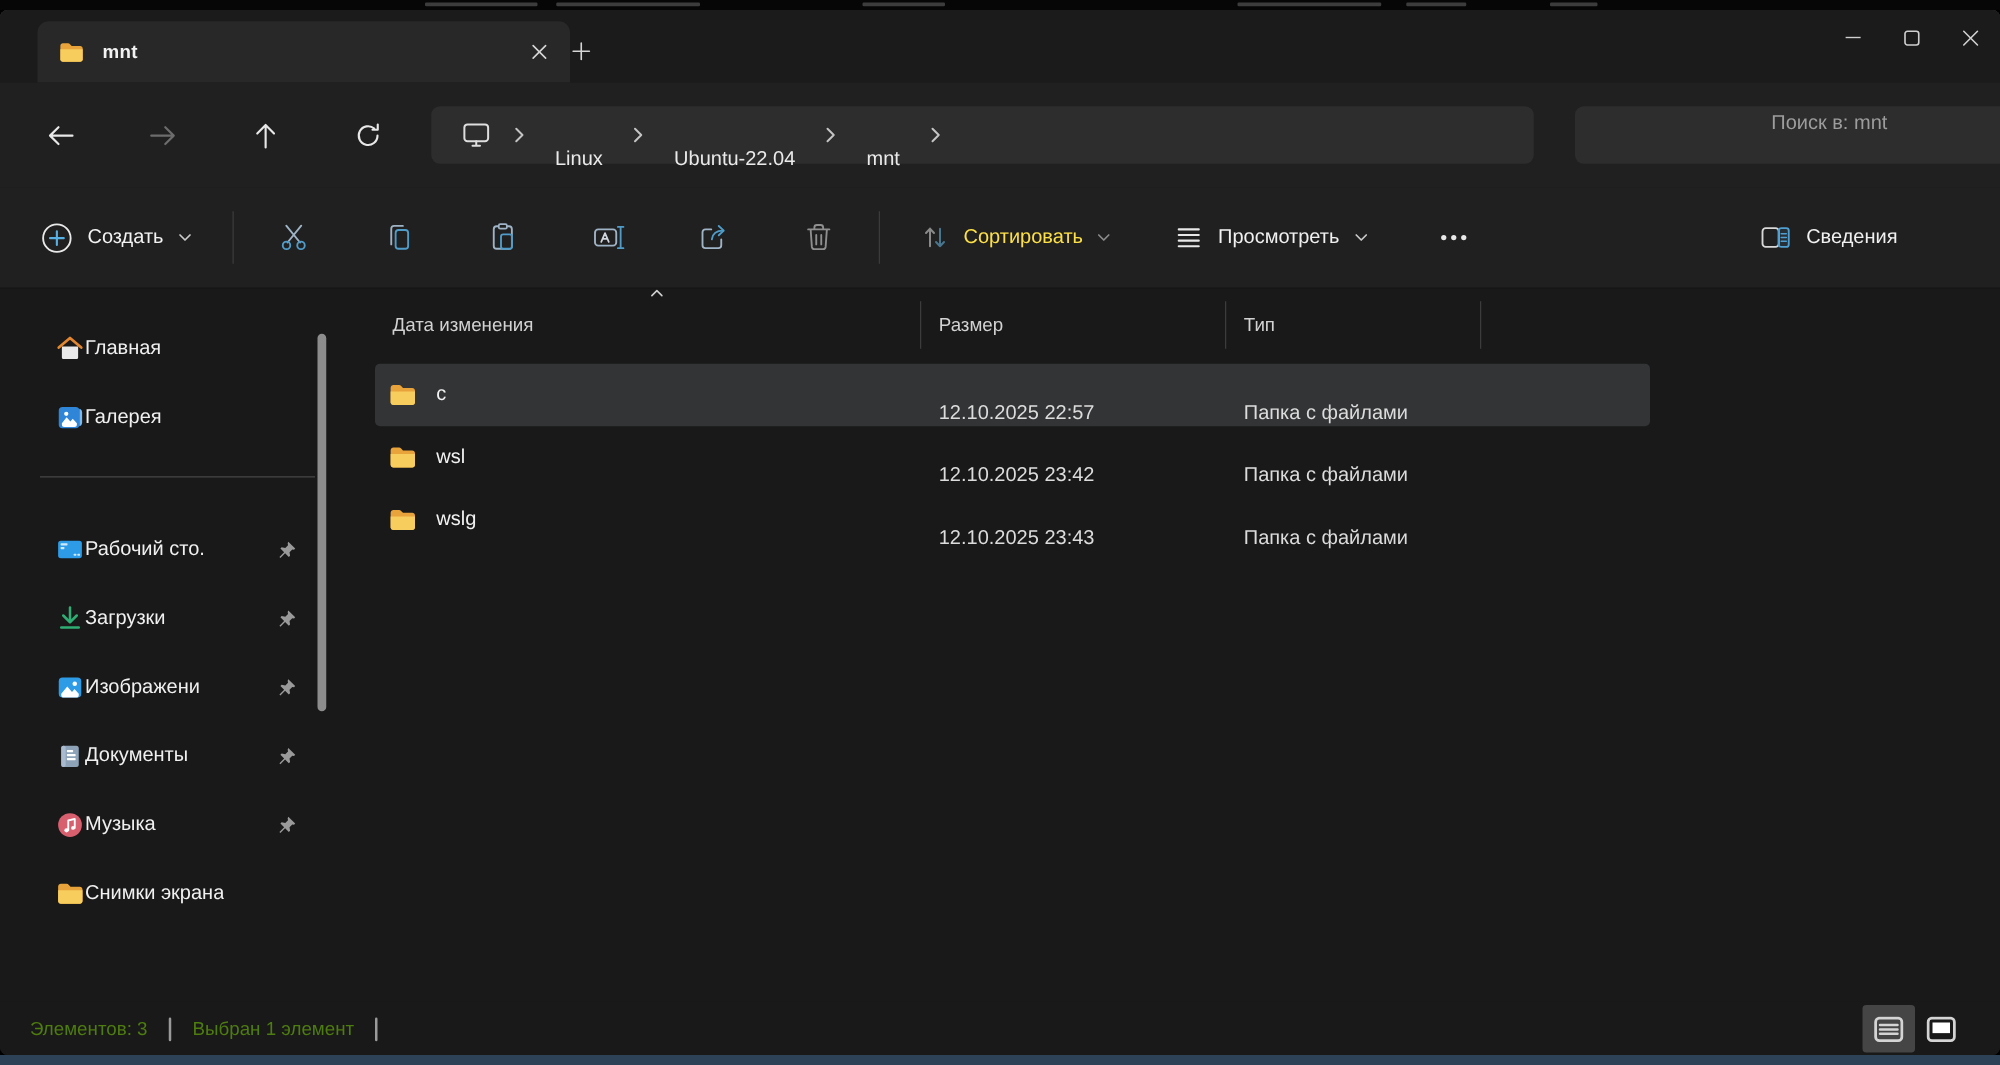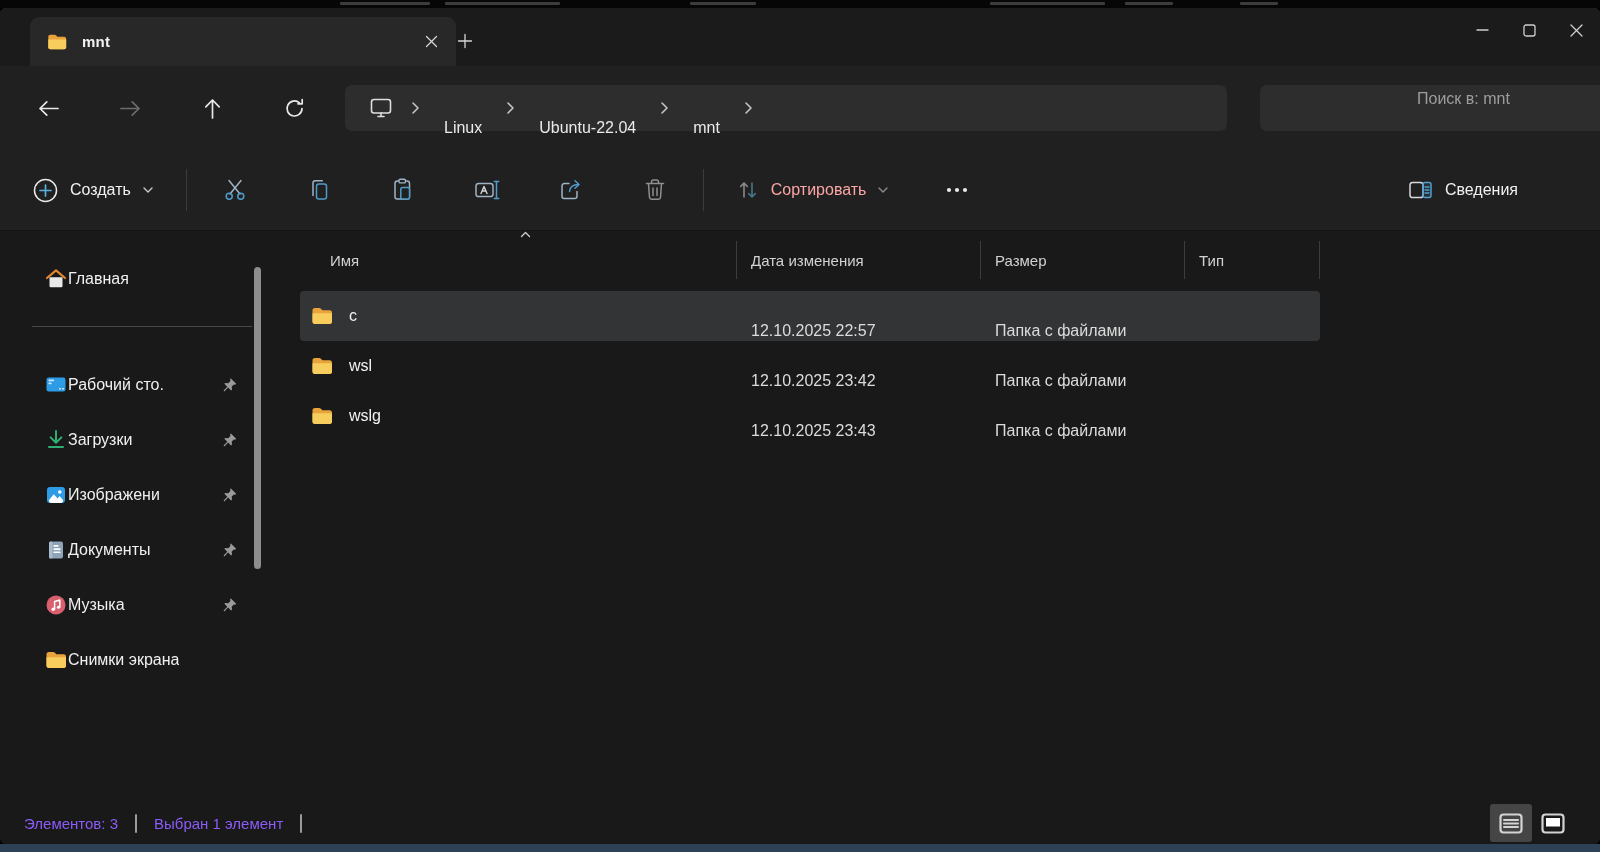--- a/index.html
+++ b/index.html
@@ -47,21 +47,21 @@
   .toolbar{position:relative;height:80px;background:#202020;display:flex;align-items:center;
     padding-left:20px;border-bottom:1px solid #141414;}
   .create-btn{display:flex;align-items:center;gap:11px;padding:9px 12px;border:none;background:transparent;
     border-radius:6px;color:#f2f2f2;font-size:16px;cursor:pointer;font-family:"Liberation Sans", sans-serif;}
   .tsep{width:1px;height:42px;background:#3b3b3b;margin:0 20px;}
   .icon-group{display:flex;gap:40px;margin:0 6px;}
   .tool-icon-btn{width:44px;height:44px;display:flex;align-items:center;justify-content:center;border:none;
     background:transparent;border-radius:6px;cursor:pointer;}
   .drop-btn{display:flex;align-items:center;gap:11px;padding:9px 12px;border:none;background:transparent;
     border-radius:6px;font-size:16px;cursor:pointer;font-family:"Liberation Sans", sans-serif;}
-  .sort-btn{color:#fca5a5;}
+  .sort-btn{color:#fde047;}
   .view-btn{color:#f0f0f0;margin-left:26px;}
   .more-btn{margin-left:34px;}
   .details-btn{position:absolute;right:70px;color:#f0f0f0;}
 
   
   .content{position:relative;height:570px;background:#191919;}
   .sidebar{position:absolute;left:0;top:0;width:280px;height:570px;padding-top:20px;box-sizing:border-box;}
   .side-item{height:55px;display:flex;align-items:center;padding-left:30px;margin:0 14px 0 14px;
     border-radius:6px;position:relative;cursor:pointer;}
   .si-label{color:#f0f0f0;font-size:16px;white-space:nowrap;overflow:hidden;max-width:142px;}
@@ -80,21 +80,21 @@
   .sort-indicator{position:absolute;left:220px;top:-6px;}
   .rowlist{margin-top:8px;display:flex;flex-direction:column;gap:0;}
   .frow{display:grid;grid-template-columns:437px 244px 204px 135px;height:50px;align-items:center;
     border-radius:4px;color:#e2e2e2;font-size:16px;cursor:default;}
   .frow.selected{background:#333436;}
   .fname{display:flex;align-items:center;gap:15px;padding-left:10px;color:#f2f2f2;}
   .fcell{padding-left:14px;color:#dcdcdc;margin-top:30px;}
 
   
   .statusbar{position:relative;height:44px;background:#191919;display:flex;align-items:center;
-    padding:0 24px;color:#8b5cf6;font-size:15px;}
+    padding:0 24px;color:#4d7c0f;font-size:15px;}
   .st-sep{width:2px;height:19px;background:#9a9a9a;margin:0 17px;border-radius:1px;}
   .view-toggles{position:absolute;right:26px;top:3px;display:flex;}
   .vt-btn{width:42px;height:38px;display:flex;align-items:center;justify-content:center;border:none;
     background:transparent;cursor:pointer;border-radius:3px;}
   .vt-btn.active{background:#454545;}
   svg{display:block;}
 </style>
 </head>
 <body>
 
@@ -294,20 +294,29 @@
         <svg width="24" height="24" viewBox="0 0 24 24">
           <path d="M8 19V5M8 5L4.8 8.4M8 5l3.2 3.4" stroke="#8a8a8a" stroke-width="1.6" fill="none" stroke-linecap="round" stroke-linejoin="round"></path>
           <path d="M16 5v14M16 19l-3.2-3.4M16 19l3.2-3.4" stroke="#49768f" stroke-width="1.6" fill="none" stroke-linecap="round" stroke-linejoin="round"></path>
         </svg>
         <span>Сортировать</span>
         <svg width="12" height="8" style="color:#8a8a8a">
             <use href="#chev-down"></use>
           </svg>
       </button>
 
+      <button class="drop-btn view-btn">
+        <svg width="24" height="24" viewBox="0 0 24 24">
+          <path d="M4 5.5h16M4 10h16M4 14.5h16M4 19h16" stroke="#e8e8e8" stroke-width="1.7" stroke-linecap="round"></path>
+        </svg>
+        <span>Просмотреть</span>
+        <svg width="12" height="8" style="color:#c9c9c9">
+            <use href="#chev-down"></use>
+          </svg>
+      </button>
 
       <button class="tool-icon-btn more-btn">
         <svg width="24" height="6" viewBox="0 0 24 6">
           <circle cx="4" cy="3" r="2.1" fill="#e8e8e8"></circle>
             <circle cx="12" cy="3" r="2.1" fill="#e8e8e8"></circle>
             <circle cx="20" cy="3" r="2.1" fill="#e8e8e8"></circle>
         </svg>
       </button>
 
       <button class="drop-btn details-btn">
@@ -322,20 +331,29 @@
 
     <div class="content">
 
       <aside class="sidebar">
         <div class="side-item">
           <svg width="24" height="24" viewBox="0 0 24 24">
             <path d="M5.5 10.2V19a1.2 1.2 0 0 0 1.2 1.2h10.6A1.2 1.2 0 0 0 18.5 19v-8.8" fill="#e9e9e9"></path>
             <path d="M3 11L12 3.4 21 11" stroke="#e2862f" stroke-width="2.2" fill="none" stroke-linecap="round" stroke-linejoin="round"></path>
           </svg>
           <span class="si-label">Главная</span>
+        </div>
+        <div class="side-item">
+          <svg width="24" height="24" viewBox="0 0 24 24">
+            <rect x="3" y="3.5" width="16.5" height="17" rx="3" fill="#2f86d8"></rect>
+            <path d="M19.5 5c1.4.5 2.2 1.4 2.2 3v8c0 1.6-.8 2.5-2.2 3z" fill="#7eb9ea"></path>
+            <circle cx="9" cy="9" r="1.7" fill="#fff"></circle>
+            <path d="M5.5 16.5l3.8-4.7 3 3.4 1.9-2.3 3.3 3.6v1a2 2 0 0 1-2 2H7.5a2 2 0 0 1-2-2z" fill="#fff"></path>
+          </svg>
+          <span class="si-label">Галерея</span>
         </div>
 
         <div class="side-divider"></div>
 
         <div class="side-item">
           <svg width="24" height="24" viewBox="0 0 24 24">
             <rect x="2.5" y="4.5" width="19" height="14" rx="2.2" fill="#2e9be6"></rect>
             <rect x="4.5" y="6.5" width="5.5" height="1.8" rx=".5" fill="#cfeafc"></rect>
             <rect x="4.5" y="9.5" width="3" height="1.8" rx=".5" fill="#cfeafc"></rect>
             <rect x="15" y="15" width="2" height="1.6" rx=".4" fill="#cfeafc"></rect>
@@ -413,23 +431,20 @@
         <div class="side-scrollbar"></div>
       </aside>
 
       <main class="files">
         <div class="thead">
           <span class="sort-indicator">
             <svg width="11" height="7" viewBox="0 0 11 7">
               <path d="M1.5 5.5l4-4 4 4" stroke="#cfcfcf" stroke-width="1.3" fill="none" stroke-linecap="round" stroke-linejoin="round"></path>
             </svg>
           </span>
-          <div class="th th-name">
-            <span>Имя</span>
-          </div>
           <div class="th th-pad">
             <span>Дата изменения</span>
           </div>
           <div class="th th-pad">
             <span>Размер</span>
           </div>
           <div class="th th-pad">
             <span>Тип</span>
           </div>
         </div>

